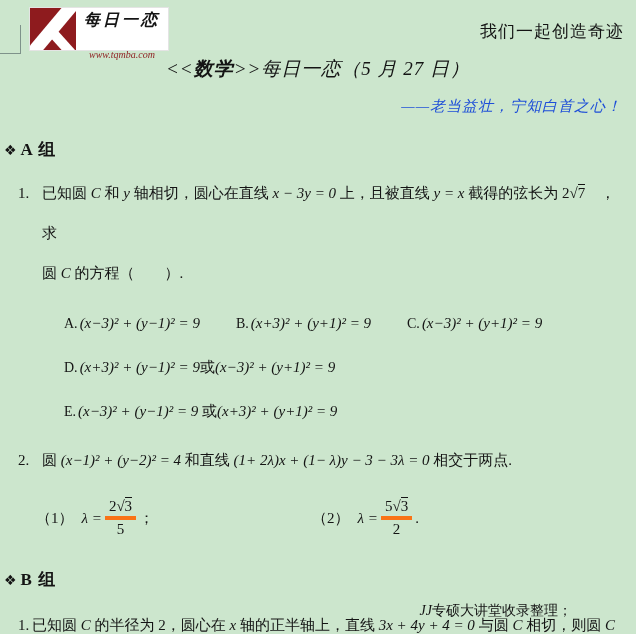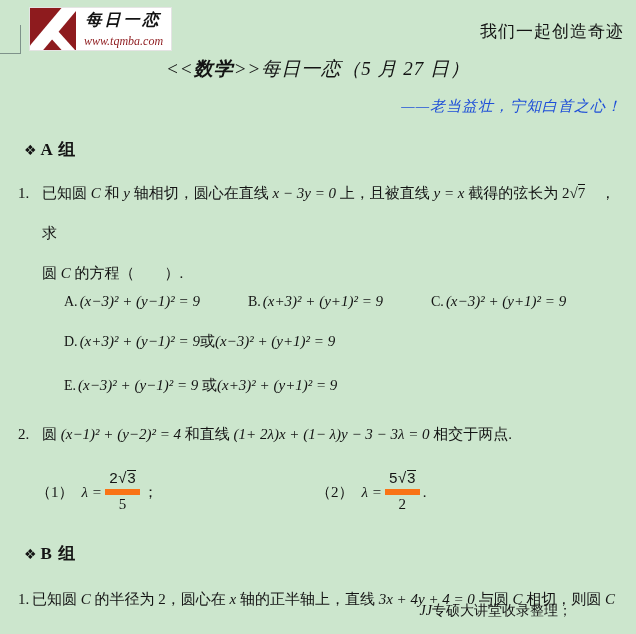--- a/index.html
+++ b/index.html
@@ -11,55 +11,55 @@
     position:relative;overflow:hidden;
   }
   
   .header{display:flex;justify-content:space-between;align-items:flex-start;padding:8px 12px 0 30px;}
   .logo{display:flex;align-items:stretch;background:#a21caf;padding:0;height:42px;box-shadow:0 0 0 1px #e4e4e4;}
   .logo-mark{width:46px;height:42px;background:#8e1b1e;position:relative;overflow:hidden;flex:0 0 auto;}
   .logo-stripe1{position:absolute;left:15px;top:-13px;width:13px;height:70px;background:#ffffff;transform:rotate(40deg);}
   .logo-stripe2{position:absolute;left:27px;top:17px;width:10px;height:36px;background:#ffffff;transform:rotate(-42deg);}
   .logo-text{padding:2px 8px 0 8px;text-align:center;background:#fff;}
   .logo-brand{font-weight:bold;font-style:italic;font-size:16px;letter-spacing:3px;white-space:nowrap;}
-  .logo-url{font-size:12px;color:#8e1b1e;font-style:italic;margin-top:3px;}
+  .logo-url{font-size:10px;color:#8e1b1e;font-style:italic;margin-top:18px;}
   .corner-mark{position:absolute;left:0;top:25px;width:20px;height:28px;
     border-right:1px solid #7e928a;border-bottom:1px solid #7e928a;}
   .slogan{font-size:17px;margin-top:12px;letter-spacing:1px;}
   
   .title{text-align:center;font-size:19px;margin-top:6px;letter-spacing:1px;font-style:italic;}
   .motto{text-align:right;padding-right:14px;margin-top:15px;color:#1d4ed8;font-style:italic;font-size:15px;letter-spacing:1px;}
   
-  .section-head{margin:22px 0 0 24px;font-size:17px;font-weight:bold;letter-spacing:1px;}
+  .section-head{margin:22px 0 0 4px;font-size:17px;font-weight:bold;letter-spacing:1px;}
   .section-head .bullet{font-weight:normal;font-size:14px;margin-right:3px;}
   .content{padding:0 14px 0 18px;}
   .q{position:relative;padding-left:24px;line-height:40px;}
   .q-num{position:absolute;left:0;top:0;}
   .q1{margin-top:12px;}
   .q2{margin-top:16px;}
   .bq1{margin-top:14px;padding-left:14px;}
-  .opt-row{padding-left:46px;margin-top:0;line-height:16px;display:flex;gap:48px;flex-wrap:nowrap;}
+  .opt-row{padding-left:46px;margin-top:18px;line-height:24px;display:flex;gap:36px;flex-wrap:nowrap;}
   .opt{white-space:nowrap;}
   .opt-line{padding-left:46px;margin-top:19px;line-height:24px;white-space:nowrap;}
   .opt-label{margin-right:2px;font-size:14px;}
   
   .seg-cn{}
   .seg-b{font-weight:bold;}
   .seg-m{font-family:"Liberation Serif","DejaVu Serif",serif;font-style:italic;}
   .seg-sn{font-family:"Liberation Serif","DejaVu Serif",serif;}
   .seg-sq{font-family:"Liberation Serif","DejaVu Serif",serif;border-top:1px solid currentColor;}
   .seg-mi{font-style:italic;}
   
   .subs{display:flex;align-items:center;margin-top:10px;height:56px;}
   .sub{display:flex;align-items:center;}
   .sub1{margin-left:18px;}
   .sub2{margin-left:158px;}
   .sub .pre{margin-right:8px;}
   .frac{display:inline-block;vertical-align:middle;text-align:center;font-family:"Liberation Serif","DejaVu Serif",serif;margin:0 3px;line-height:1.15;}
-  .frac .num{display:block;border-bottom:6px solid #f97316;padding:0 4px 1px 4px;font-family:Liberation Mono, monospace;}
+  .frac .num{display:block;border-bottom:4px solid #f97316;padding:0 4px 1px 4px;}
   .frac .den{display:block;padding-top:1px;}
   .ol{border-top:1px solid currentColor;}
   
   .footer{position:absolute;right:64px;bottom:14px;font-size:14px;}
 </style>
 </head>
 <body>
 
 <div class="corner-mark"></div>
 

